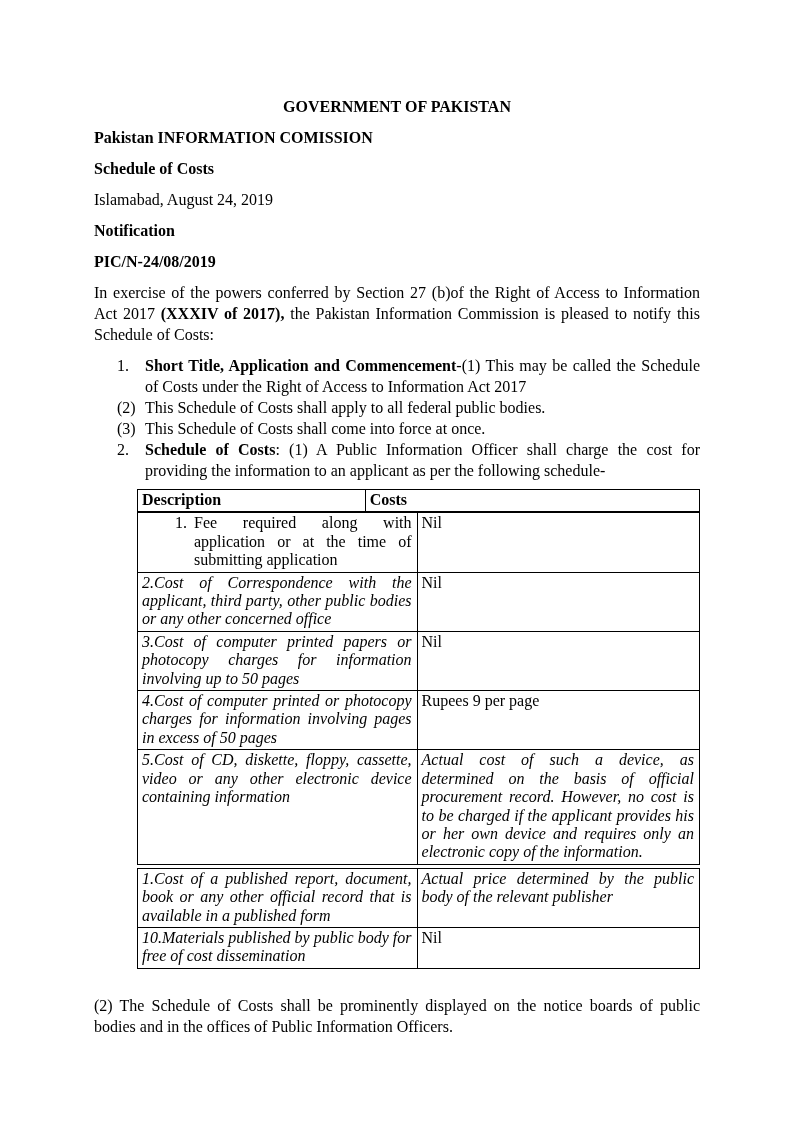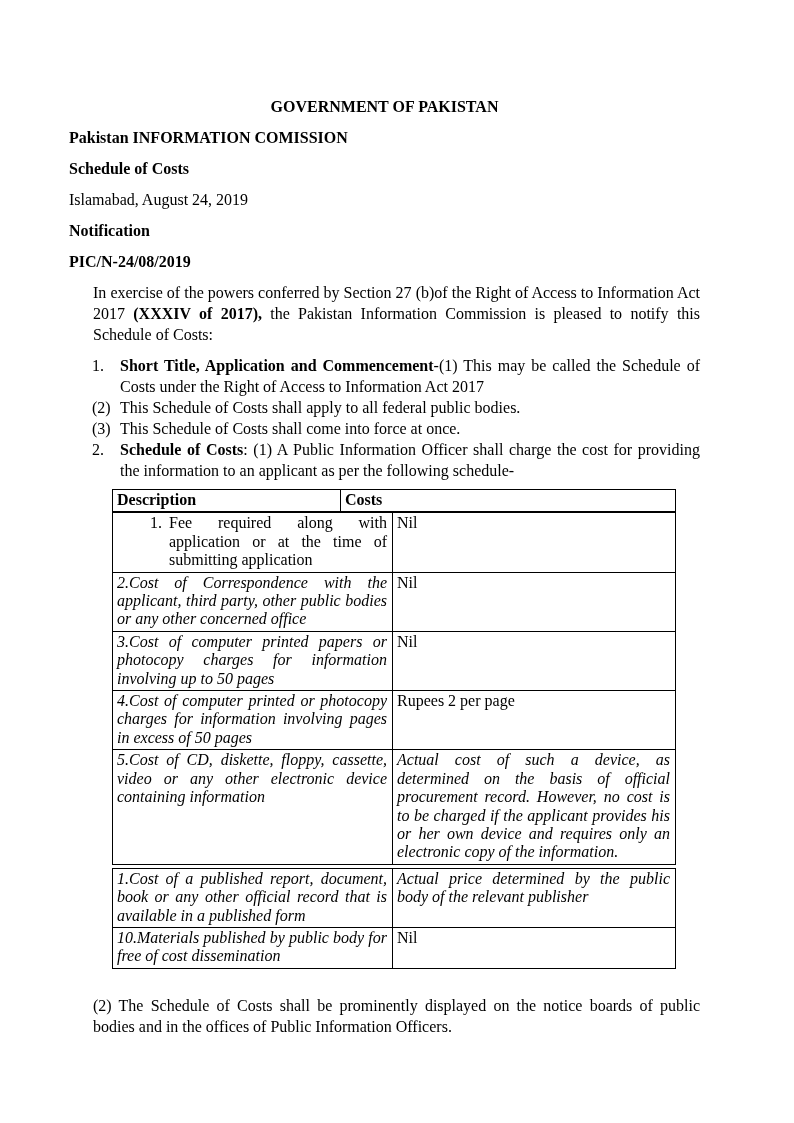--- a/index.html
+++ b/index.html
@@ -6,26 +6,26 @@
   html, body { background: #ffffff; }
   .page {
     position: relative;
     width: 794px;
     height: 1123px;
     background: #ffffff;
     font-family: "Liberation Serif", "DejaVu Serif", serif;
     font-size: 16px;
     line-height: 21px;
     color: #000000;
-    padding: 96px 94px 0 69px;
+    padding: 96px 94px 0 94px;
     overflow: hidden;
   }
   .bold { font-weight: bold; }
   .center { text-align: center; }
-  .justify { text-align: justify; margin-left: 24px; }
+  .justify { text-align: justify; }
   p.block { margin-bottom: 10px; }
   
   .list { margin-top: 9px; margin-bottom: 8px; }
   .li {
     position: relative;
     padding-left: 51px;
     text-align: justify;
   }
   .li .marker {
     position: absolute;
@@ -126,21 +126,21 @@
     <tr>
       <td class="desc">2.Cost of Correspondence with the applicant, third party, other public bodies or any other concerned office</td>
       <td>Nil</td>
     </tr>
     <tr>
       <td class="desc">3.Cost of computer printed papers or photocopy charges for information involving up to 50 pages</td>
       <td>Nil</td>
     </tr>
     <tr>
       <td class="desc">4.Cost of computer printed or photocopy charges for information involving pages in excess of 50 pages</td>
-      <td>Rupees 2 per page</td>
+      <td>Rupees 9 per page</td>
     </tr>
     <tr>
       <td class="desc">5.Cost of CD, diskette, floppy, cassette, video or any other electronic device containing information</td>
       <td class="cost-long">Actual cost of such a device, as determined on the basis of official procurement record. However, no cost is to be charged if the applicant provides his or her own device and requires only an electronic copy of the information.</td>
     </tr>
   </tbody>
     </table>
 
   <table class="tbl gap">
     <colgroup>

